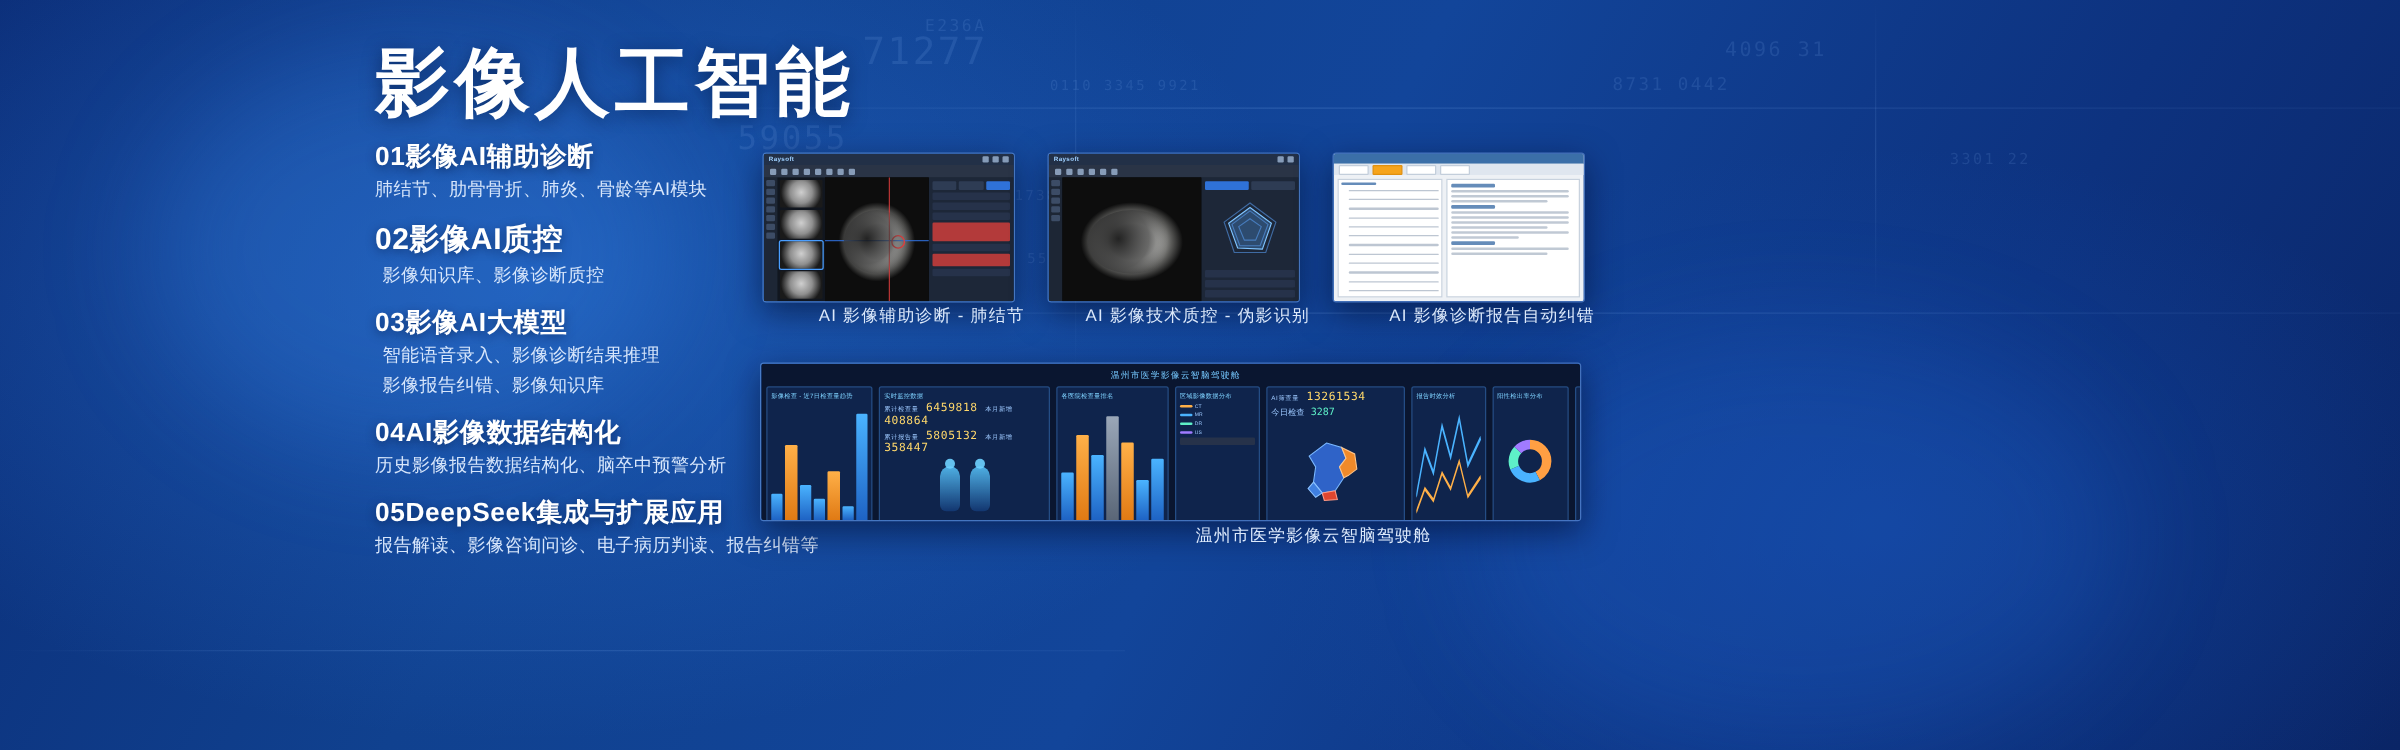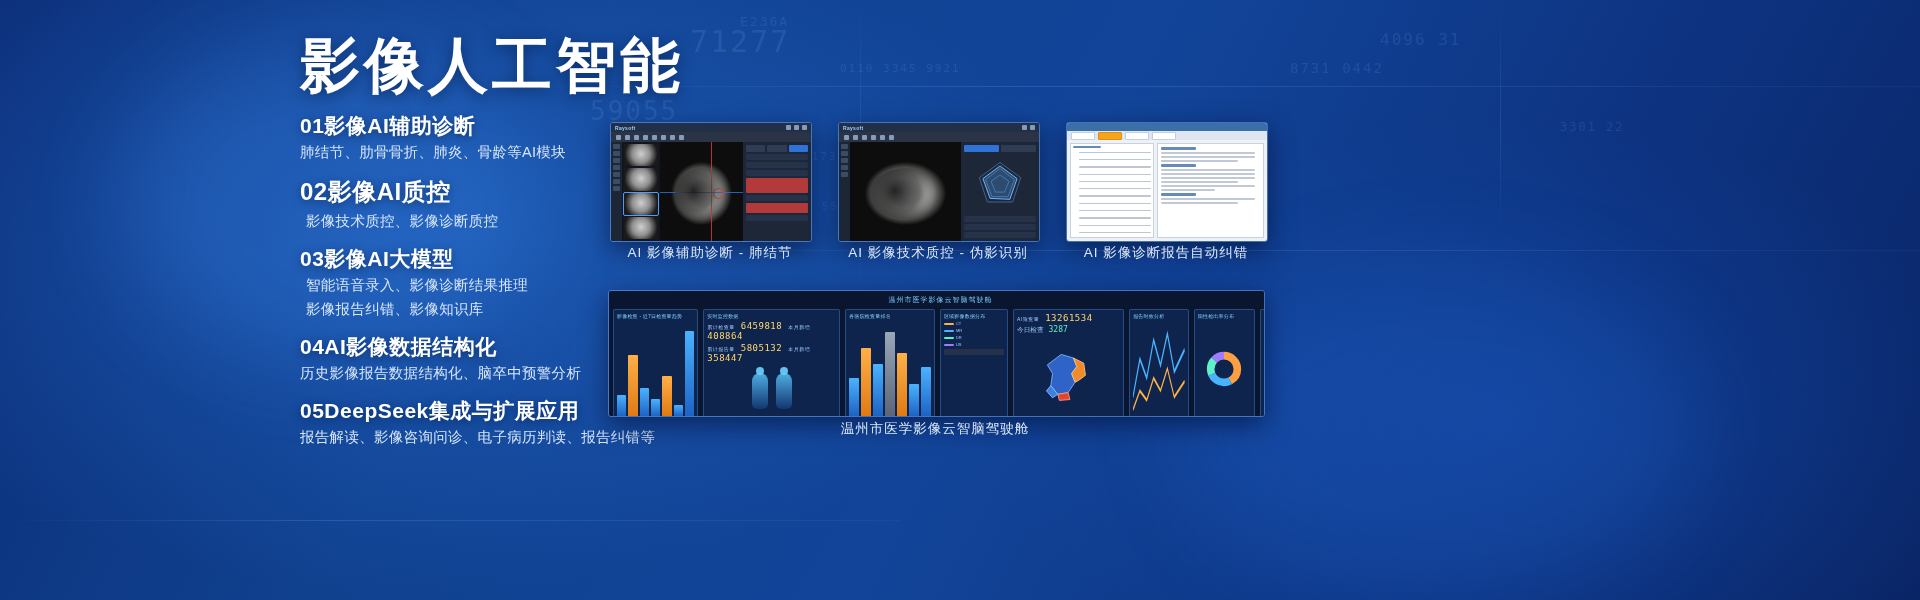--- a/index.html
+++ b/index.html
@@ -28,21 +28,21 @@
   .item{margin-bottom:13px;}
   .item .t{color:#ffffff;font-weight:bold;font-size:21px;letter-spacing:.5px;line-height:1.3;
     text-shadow:0 2px 8px rgba(0,18,55,.5);}
   .item .d{color:#d7e6fb;font-size:14.5px;line-height:1.45;margin-top:3px;letter-spacing:.3px;}
   .item.i2 .t{font-size:24px}
   .item .d.indent{margin-left:6px;}
 
   
   .shot{position:absolute;border-radius:3px;overflow:hidden;
     box-shadow:0 8px 26px rgba(0,10,40,.55);border:1px solid rgba(160,200,255,.35);}
-  .cap{position:absolute;color:#dce9fb;font-size:13.5px;letter-spacing:1px;text-align:center;}
+  .cap{position:absolute;color:#dce9fb;font-size:13.5px;letter-spacing:1px;text-align:right;}
 
   
   .viewer{width:100%;height:100%;background:#1b2430;display:flex;flex-direction:column;}
   .vtop{height:9px;background:#223047;display:flex;align-items:center;padding:0 4px;gap:3px;flex:none;}
   .vbrand{color:#9fd0ff;font-size:5px;font-weight:bold;letter-spacing:.3px;}
   .vtoolbar{height:10px;background:#2a3446;display:flex;align-items:center;gap:4px;padding:0 5px;flex:none;}
   .tbtn{width:5px;height:5px;background:#9fb6d4;border-radius:1px;opacity:.8;}
   .vbody{flex:1;display:flex;min-height:0;}
   .vrail{width:11px;background:#1d2635;display:flex;flex-direction:column;gap:2px;padding:2px 0;align-items:center;}
   .vrail i{width:7px;height:5px;background:#3c4c66;display:block;border-radius:1px;}
@@ -135,21 +135,21 @@
 
   <div class="list">
 
     <div class="item">
       <div class="t">01影像AI辅助诊断</div>
       <div class="d">肺结节、肋骨骨折、肺炎、骨龄等AI模块</div>
     </div>
 
     <div class="item i2">
       <div class="t">02影像AI质控</div>
-      <div class="d indent">影像技术质控、影像诊断质控</div>
+      <div class="d indent">影像知识库、影像诊断质控</div>
     </div>
 
     <div class="item">
       <div class="t">03影像AI大模型</div>
       <div class="d indent">智能语音录入、影像诊断结果推理</div>
       <div class="d indent">影像报告纠错、影像知识库</div>
     </div>
 
     <div class="item">
       <div class="t">04AI影像数据结构化</div>

